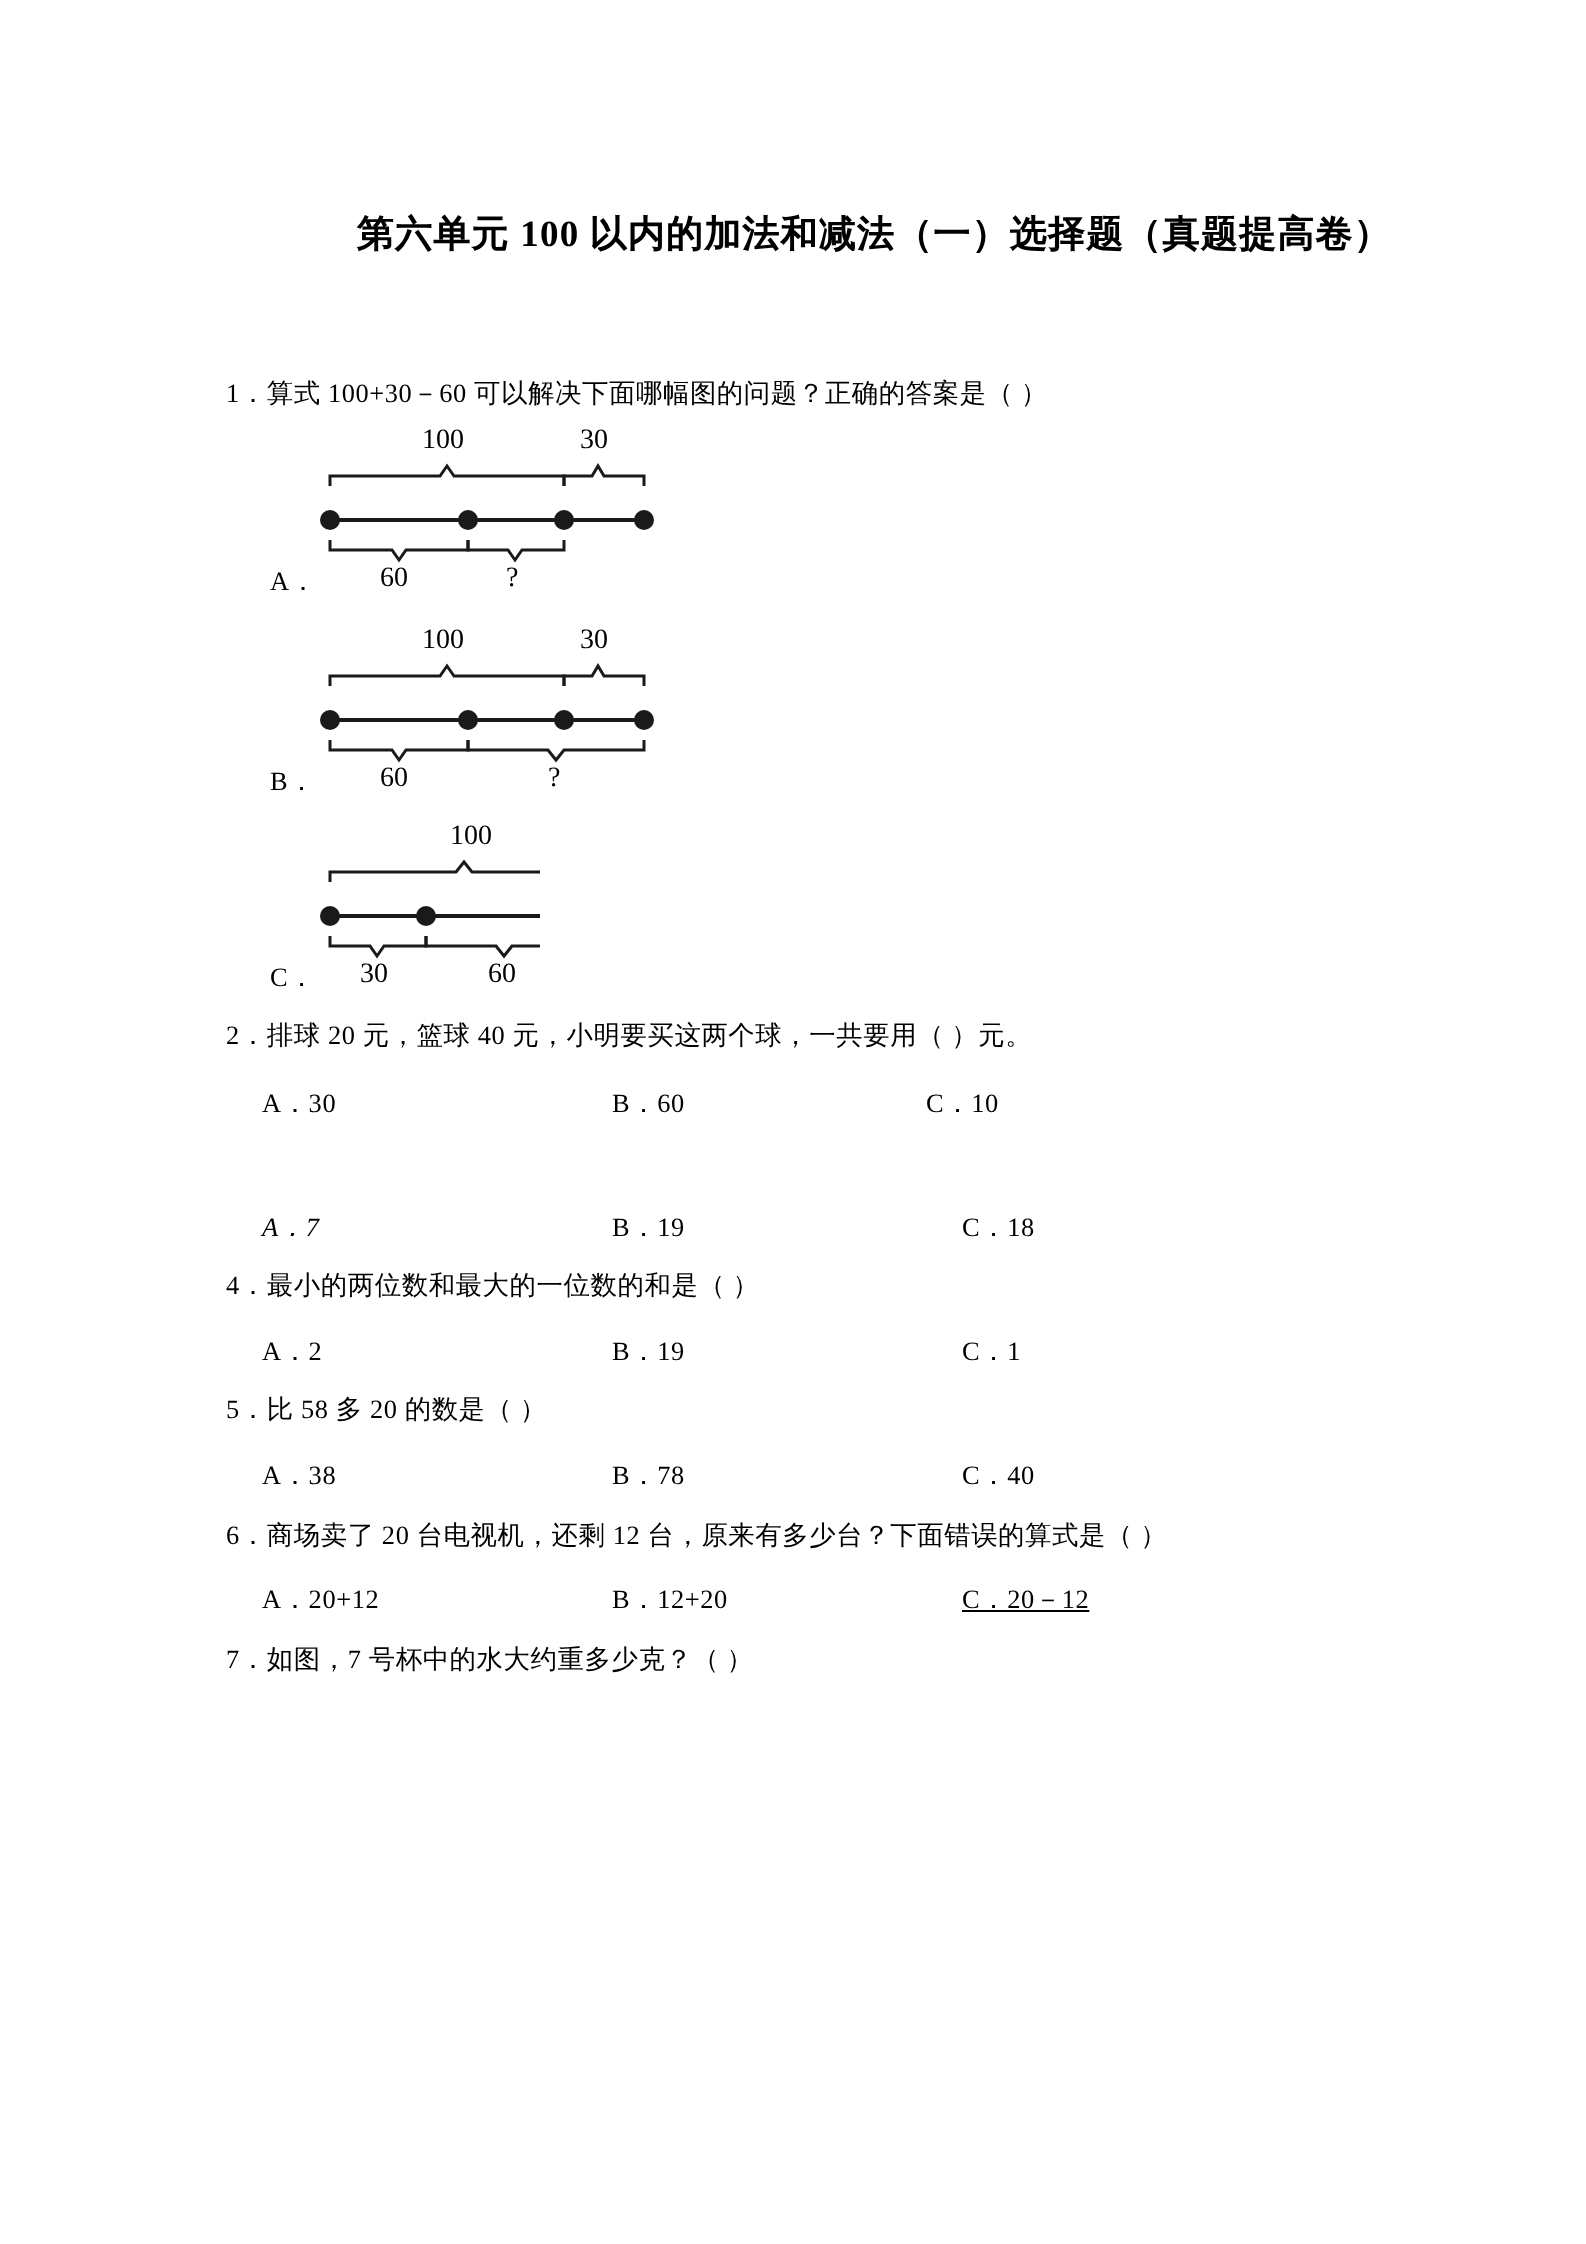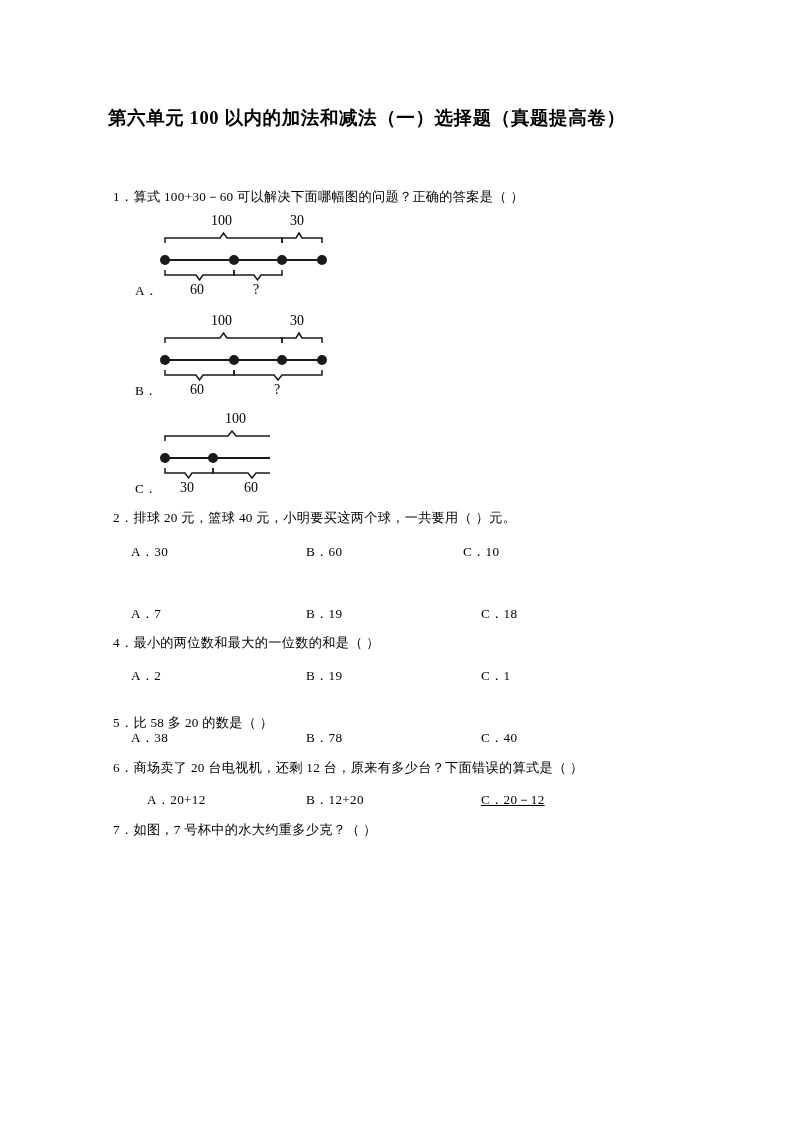--- a/index.html
+++ b/index.html
@@ -19,24 +19,24 @@
   .page {
     position: absolute;
     left: 0; top: 0;
     width: 793px;
     height: 1122px;
   }
 
   
   .title-block {
     position: absolute;
-    left: 108px;
+    left: 96px;
     top: 98px;
     width: 600px;
-    text-align: left;
+    text-align: right;
   }
   .title-line {
     font-size: 18.5px;
     font-weight: bold;
     letter-spacing: 0.6px;
     line-height: 41px;
     white-space: nowrap;
   }
 
   
@@ -163,48 +163,48 @@
   <div class="qstem" style="left:113px; top:509px;">
     <span>2．</span><span>排球 20 元，篮球 40 元，小明要买这两个球，一共要用（     ）元。</span>
   </div>
   <div class="opts" style="left:131px; top:543px; width:570px;">
     <span class="opt" style="left:0px;">A．30</span>
     <span class="opt" style="left:175px;">B．60</span>
     <span class="opt" style="left:332px;">C．10</span>
   </div>
 
   <div class="opts" style="left:131px; top:605px; width:570px;">
-    <span class="opt" style="left:0px;">A．7</span>
+    <span class="opt" style="left:0px;font-style:italic;">A．7</span>
     <span class="opt" style="left:175px;">B．19</span>
     <span class="opt" style="left:350px;">C．18</span>
   </div>
 
   <div class="qstem" style="left:113px; top:634px;">
     <span>4．</span><span>最小的两位数和最大的一位数的和是（     ）</span>
   </div>
   <div class="opts" style="left:131px; top:667px; width:570px;">
     <span class="opt" style="left:0px;">A．2</span>
     <span class="opt" style="left:175px;">B．19</span>
     <span class="opt" style="left:350px;">C．1</span>
   </div>
 
-  <div class="qstem" style="left:113px; top:696px;margin-top:18px;">
+  <div class="qstem" style="left:113px; top:696px;">
     <span>5．</span><span>比 58 多 20 的数是（     ）</span>
   </div>
   <div class="opts" style="left:131px; top:729px; width:570px;">
     <span class="opt" style="left:0px;">A．38</span>
     <span class="opt" style="left:175px;">B．78</span>
     <span class="opt" style="left:350px;">C．40</span>
   </div>
 
   <div class="qstem" style="left:113px; top:759px;">
     <span>6．</span><span>商场卖了 20 台电视机，还剩 12 台，原来有多少台？下面错误的算式是（     ）</span>
   </div>
   <div class="opts" style="left:131px; top:791px; width:570px;">
-    <span class="opt" style="left:16px;">A．20+12</span>
+    <span class="opt" style="left:0px;">A．20+12</span>
     <span class="opt" style="left:175px;">B．12+20</span>
     <span class="opt" style="left:350px;text-decoration:underline;">C．20－12</span>
   </div>
 
   <div class="qstem" style="left:113px; top:821px;">
     <span>7．</span><span>如图，7 号杯中的水大约重多少克？（     ）</span>
   </div>
 
 </div>
 

